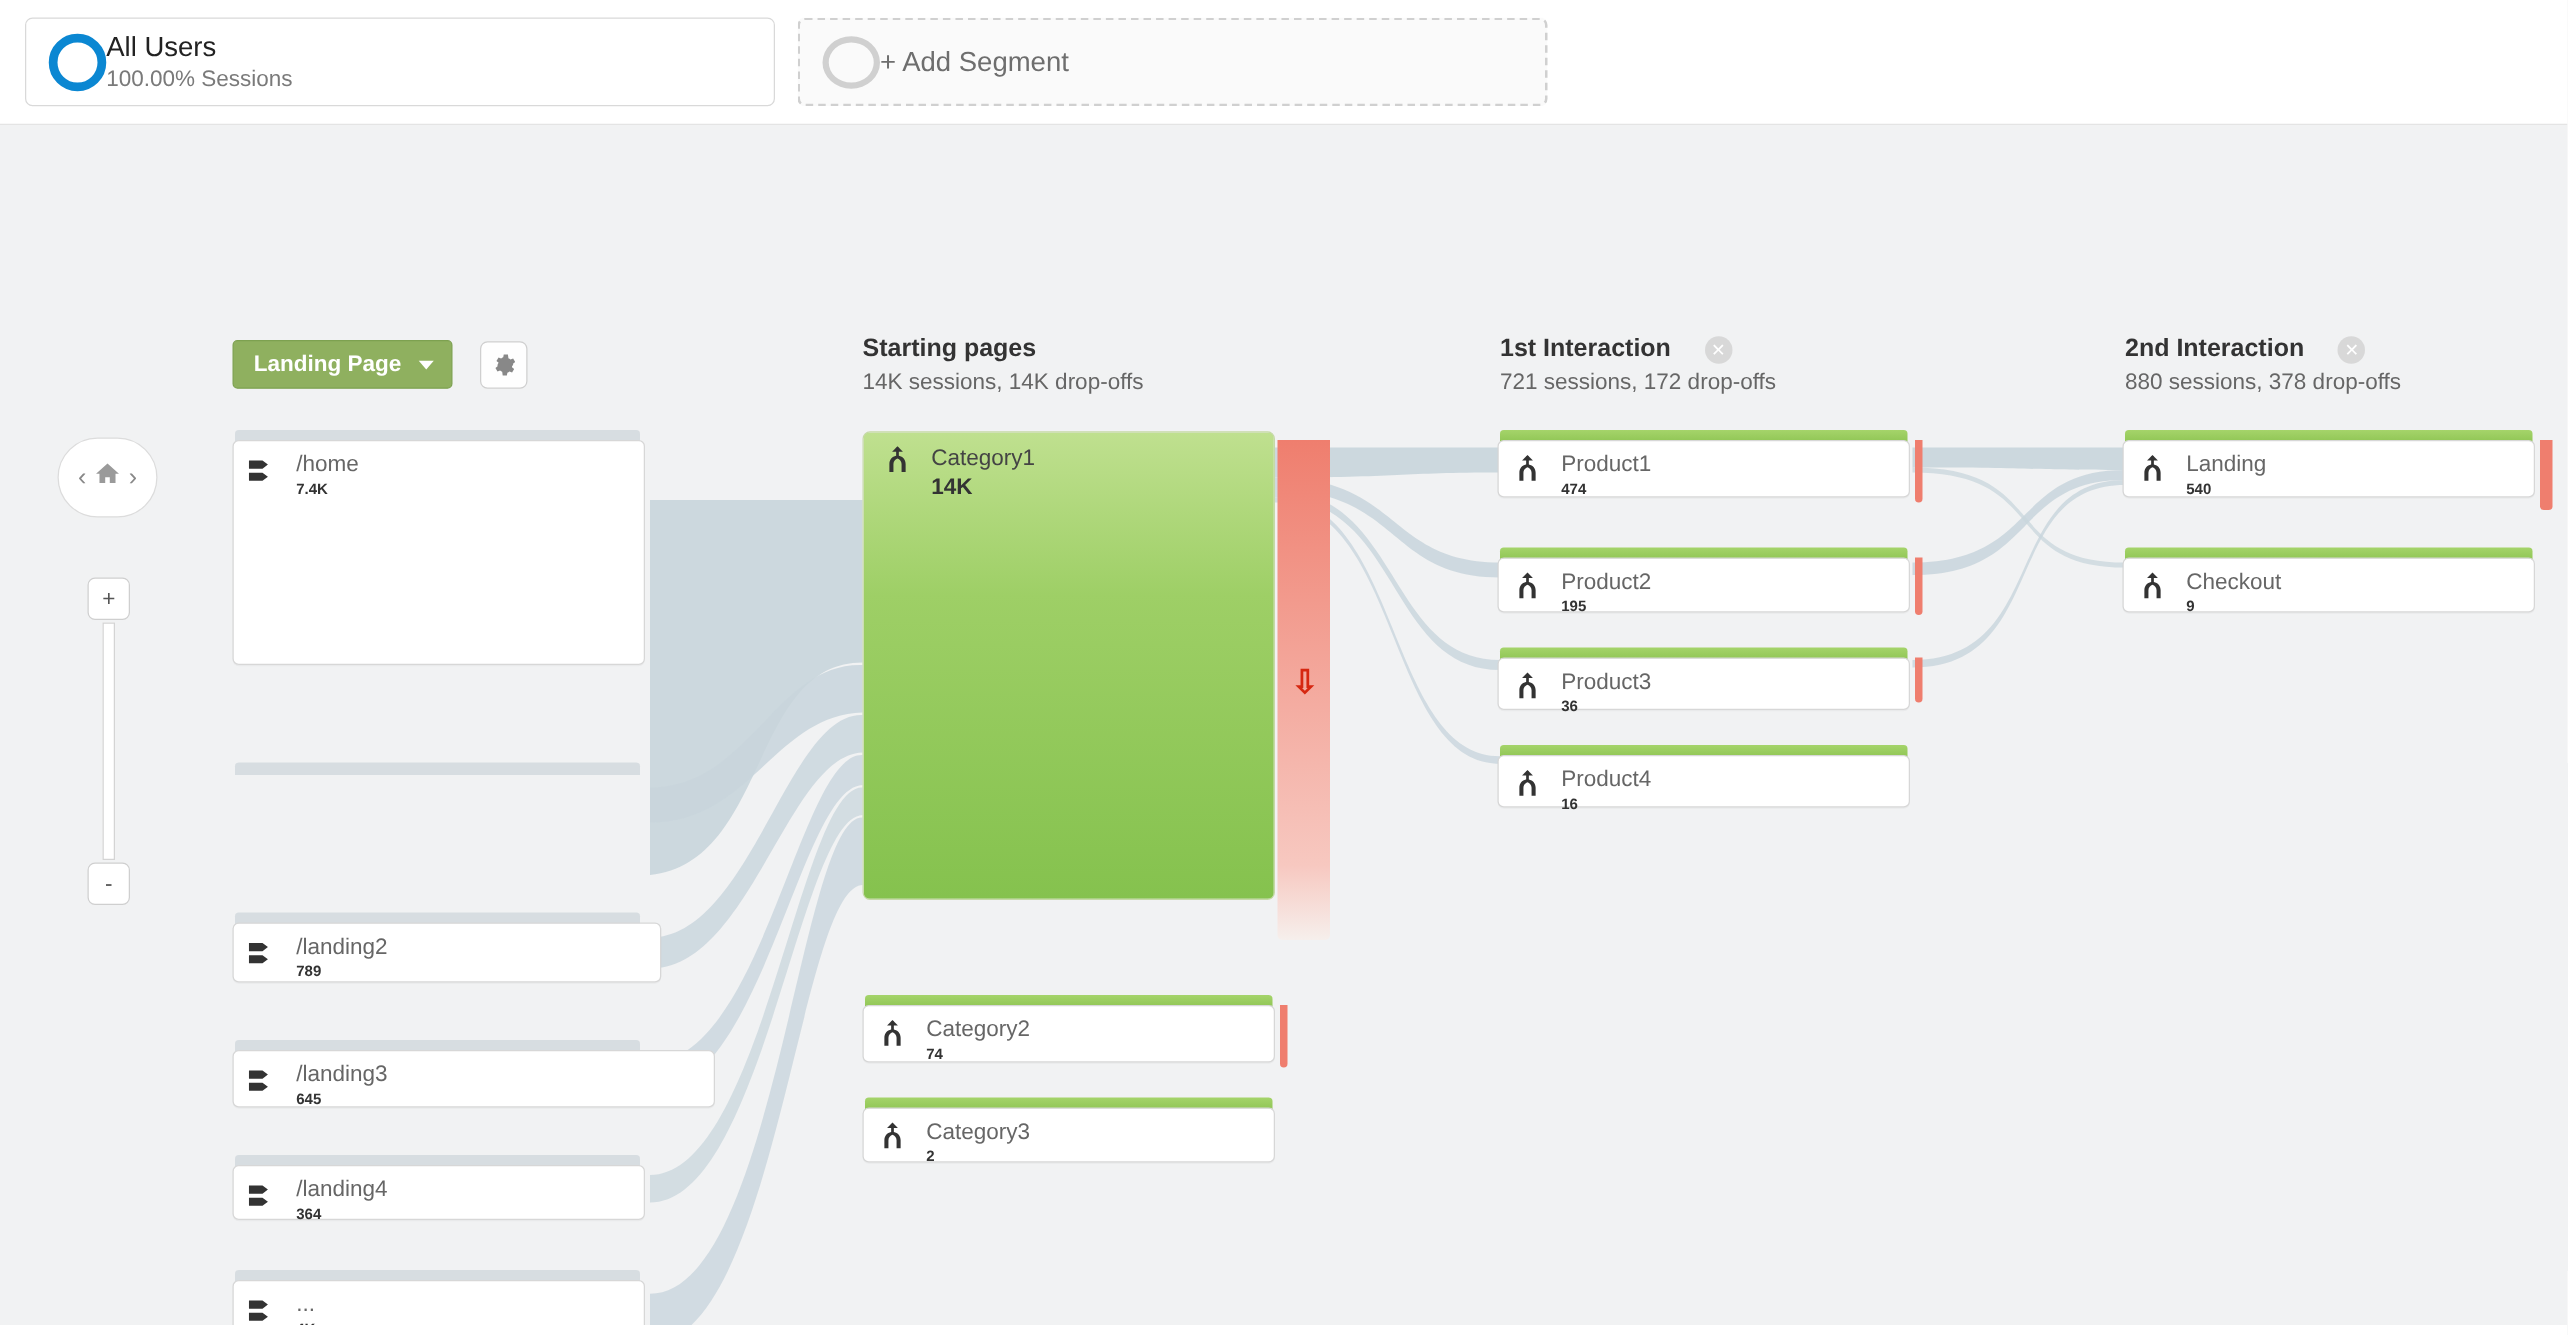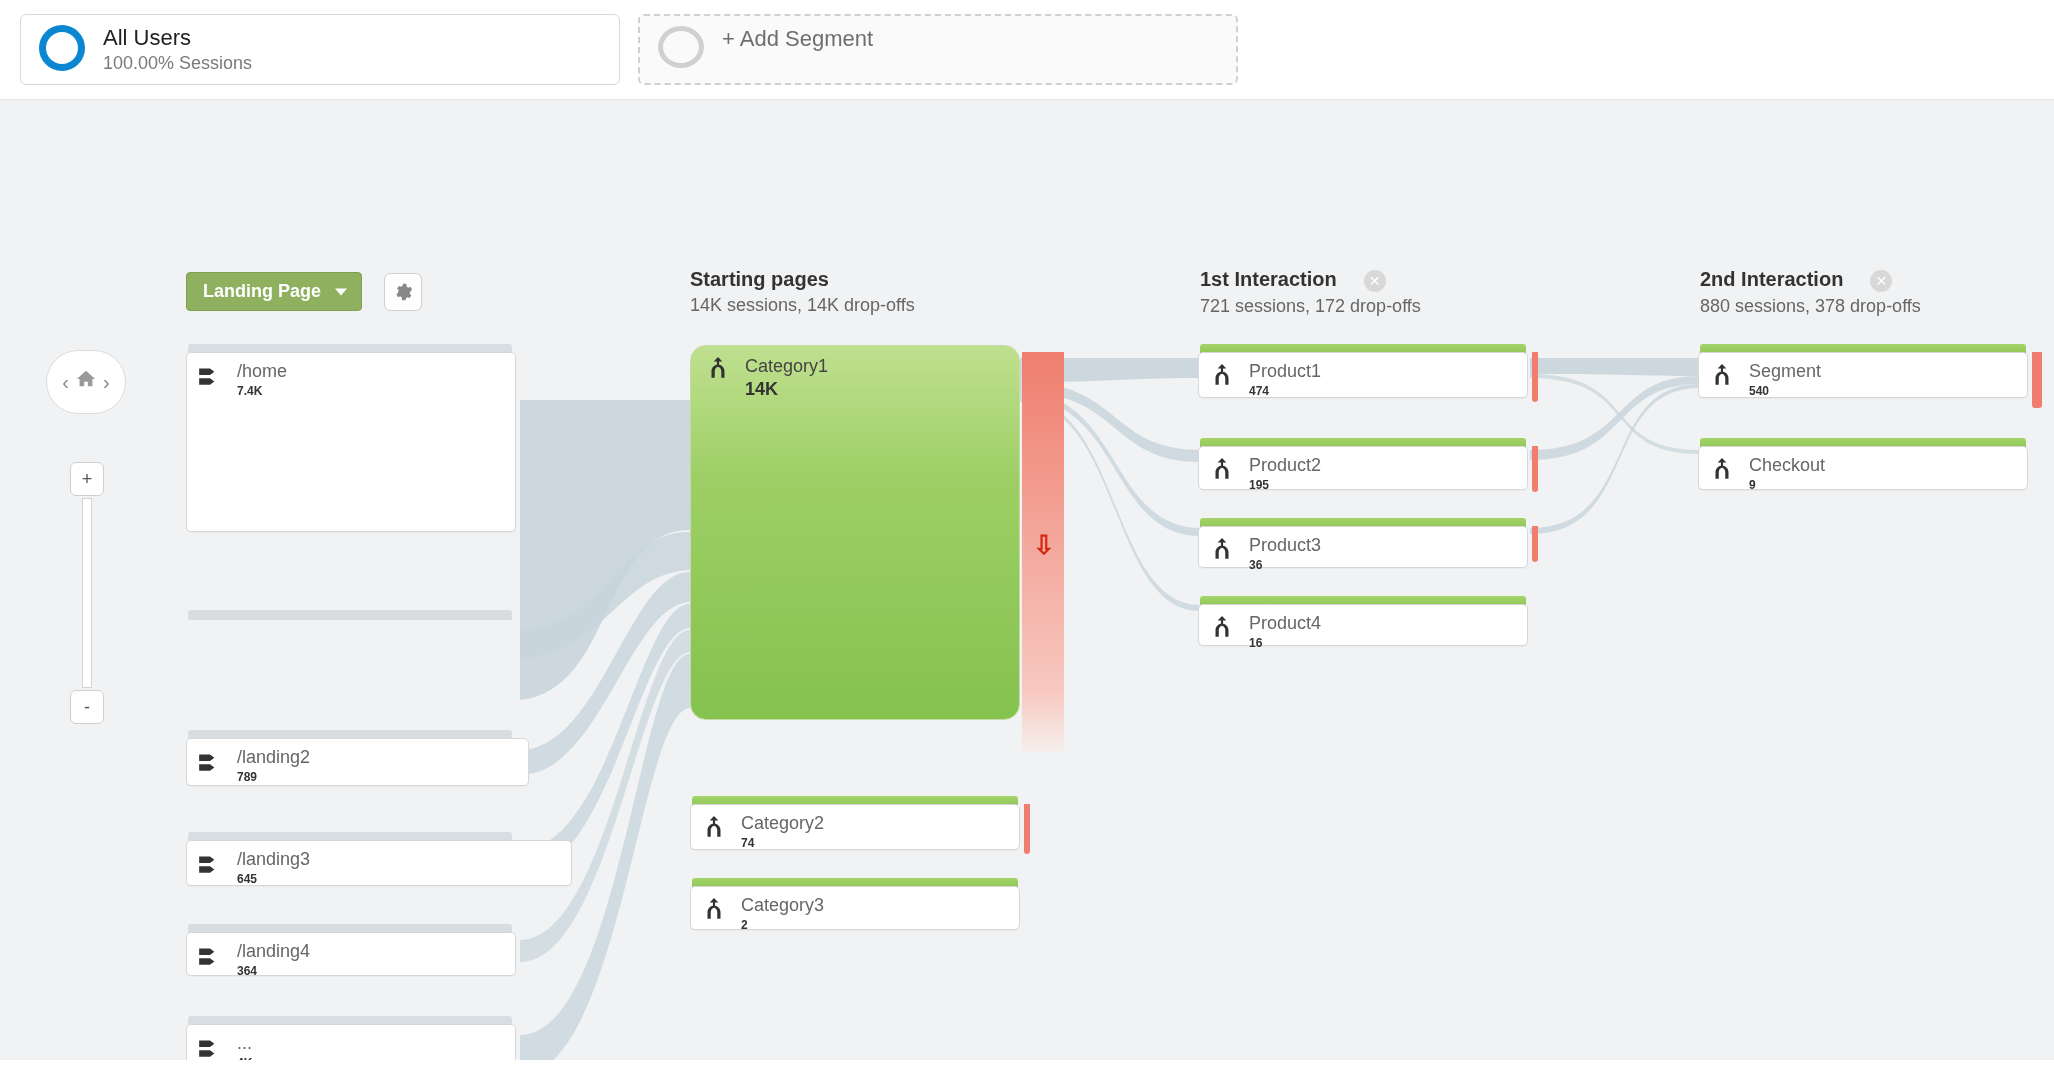--- a/index.html
+++ b/index.html
@@ -14,22 +14,21 @@
   
   .segment-bar {
     display: flex;
     gap: 18px;
     padding: 14px 18px 14px 20px;
     border-bottom: 1px solid #e4e4e4;
     background: #fff;
   }
   .segment-chip {
     display: flex;
-    align-items: flex-start;
-    gap: 18px;
+    align-items: center;
     border: 1px solid #d9d9d9;
     border-radius: 6px;
     padding: 10px 40px 10px 18px;
     min-width: 600px;
   }
   .segment-chip .ring {
     width: 46px; height: 46px; border-radius: 50%;
     border: 7px solid #0b87d2;
     flex: 0 0 46px;
   }
@@ -156,21 +155,21 @@
   }
   .drop.fade { background:linear-gradient(#ef7e6e, #f7c8c0 85%, #f6efec);}
   .drop-thin{
     position:absolute;width:6px;background:#ef7e6e;border-radius:0 0 3px 3px;
   }
 
   
   .big-node{
     position:absolute;
     border:1px solid #c6d9a7;
-    border-radius:16px;
+    border-radius:6px;
     background:linear-gradient(#bfe08f 0%, #9ecf66 35%, #85c24e 100%);
     padding:10px 14px;
     color:#333;
   }
   .big-node .lbl{font-size:18px;color:#444;}
   .big-node .val{font-size:18px;font-weight:bold;color:#333;margin-top:2px;}
   .big-node .ico{width:30px;}
   .big-node .row{display:flex;gap:10px;align-items:flex-start;}
 
   
@@ -430,21 +429,21 @@
     </div>
   </div>
 
   <div class="cap" style="left:1700px; top:244px; width:326px;"></div>
   <div class="node" style="left:1698px; top:252px; width:330px; height:46px;">
     <div class="ico icon-merge"><svg viewBox="0 0 24 24">
           <path fill="#333" d="M11 2h2v6c3 .5 5 3 5 6v6h-3v-6c0-2-1.5-3.5-3-4-1.5.5-3 2-3 4v6H6v-6c0-3 2-5.5 5-6V2z"></path>
           <path fill="#333" d="M8 5l4-4 4 4z"></path>
         </svg></div>
     <div>
-      <div class="lbl">Segment</div>
+      <div class="lbl">Landing</div>
       <div class="val">540</div>
     </div>
   </div>
   <div class="drop-thin" style="left:2032px; top:252px; height:56px; width:10px;"></div>
 
   <div class="cap" style="left:1700px; top:338px; width:326px;"></div>
   <div class="node" style="left:1698px; top:346px; width:330px; height:44px;">
     <div class="ico icon-merge"><svg viewBox="0 0 24 24">
           <path fill="#333" d="M11 2h2v6c3 .5 5 3 5 6v6h-3v-6c0-2-1.5-3.5-3-4-1.5.5-3 2-3 4v6H6v-6c0-3 2-5.5 5-6V2z"></path>
           <path fill="#333" d="M8 5l4-4 4 4z"></path>

